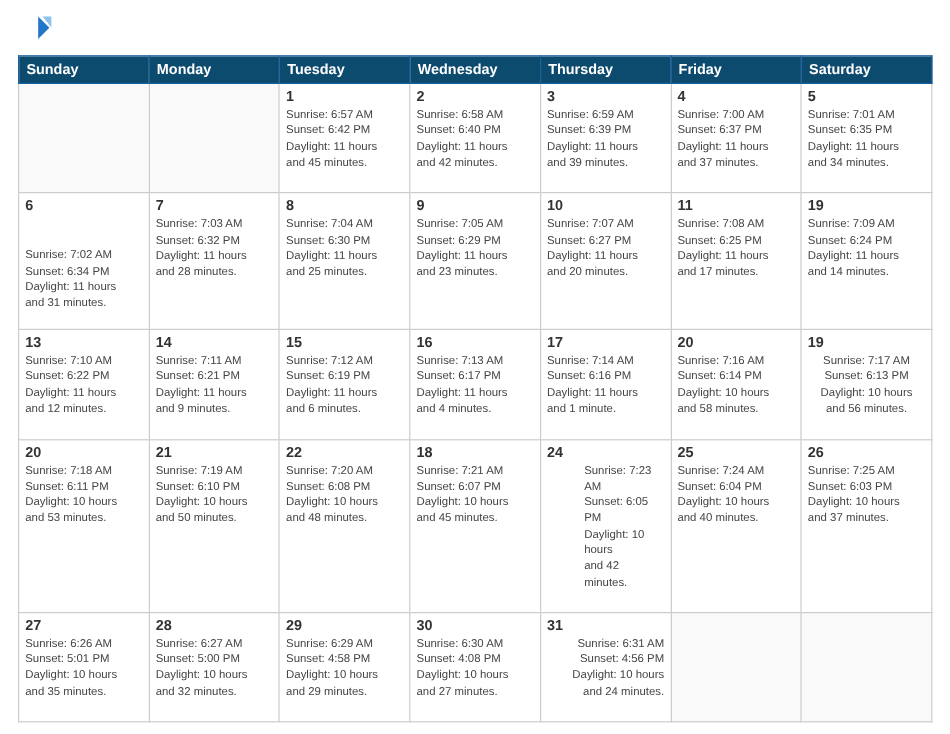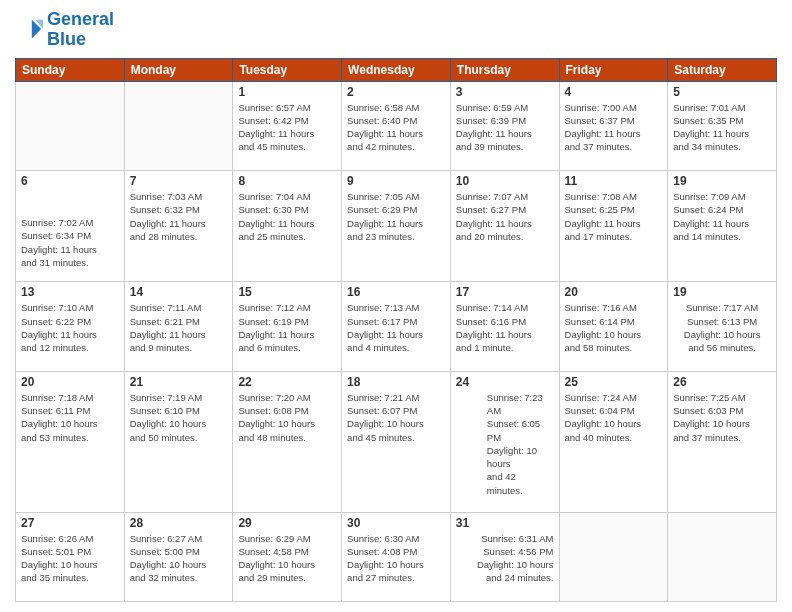--- a/index.html
+++ b/index.html
@@ -54,21 +54,21 @@
       color: #555;
     }
     .calendar {
       flex: 1;
       border: 1px solid #ccc;
       border-collapse: collapse;
       width: 100%;
       table-layout: fixed;
     }
     .calendar th {
-      background-color: #c2410c;
+      background-color: #0c4a6e;
       color: #fff;
       text-align: left;
       padding: 4px 6px;
       font-size: 12px;
       font-weight: bold;
       border: 1px solid #1a5f9e;
     }
     .calendar td {
       border: 1px solid #ccc;
       vertical-align: top;
@@ -94,24 +94,20 @@
 </head>
 <body>
 
 <div class="page">
   <div class="header">
     <div class="logo">
       <svg class="logo-icon" viewBox="0 0 30 30">
         <polygon points="18,4 28,14 18,24" fill="#2176c7"></polygon>
         <polygon points="22,4 30,4 30,14" fill="#5aaae0" opacity="0.7"></polygon>
       </svg>
-      <div>
-        <div class="logo-text"><span>General</span></div>
-        <div class="logo-text"><span>Blue</span></div>
-      </div>
     </div>
     <div class="title-section">
       <div class="month-title"></div>
       <div class="location"></div>
     </div>
   </div>
 
   <table class="calendar">
     <thead>
       <tr id="weekday-header">

